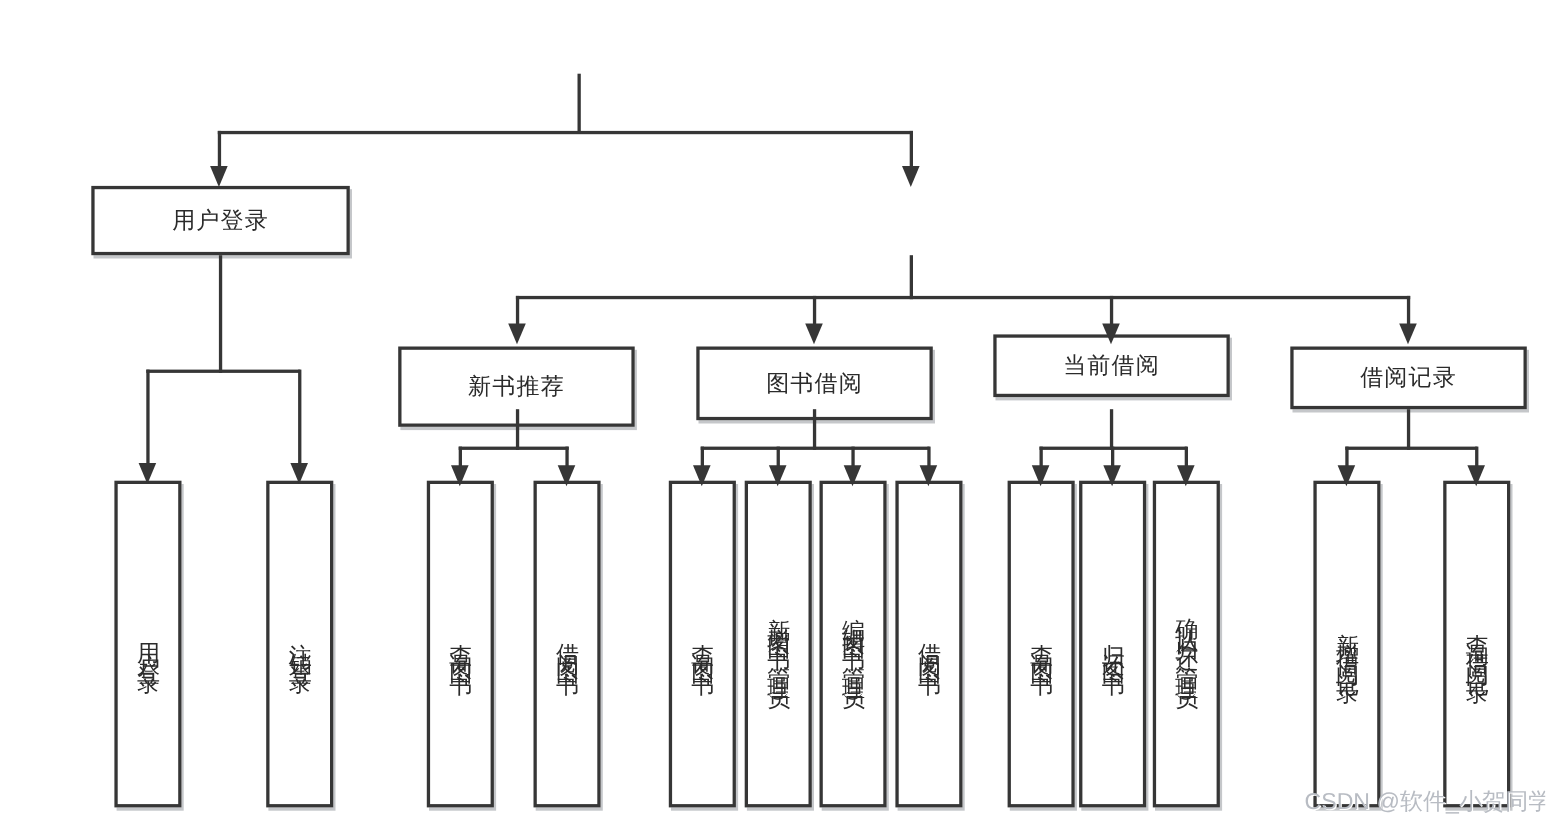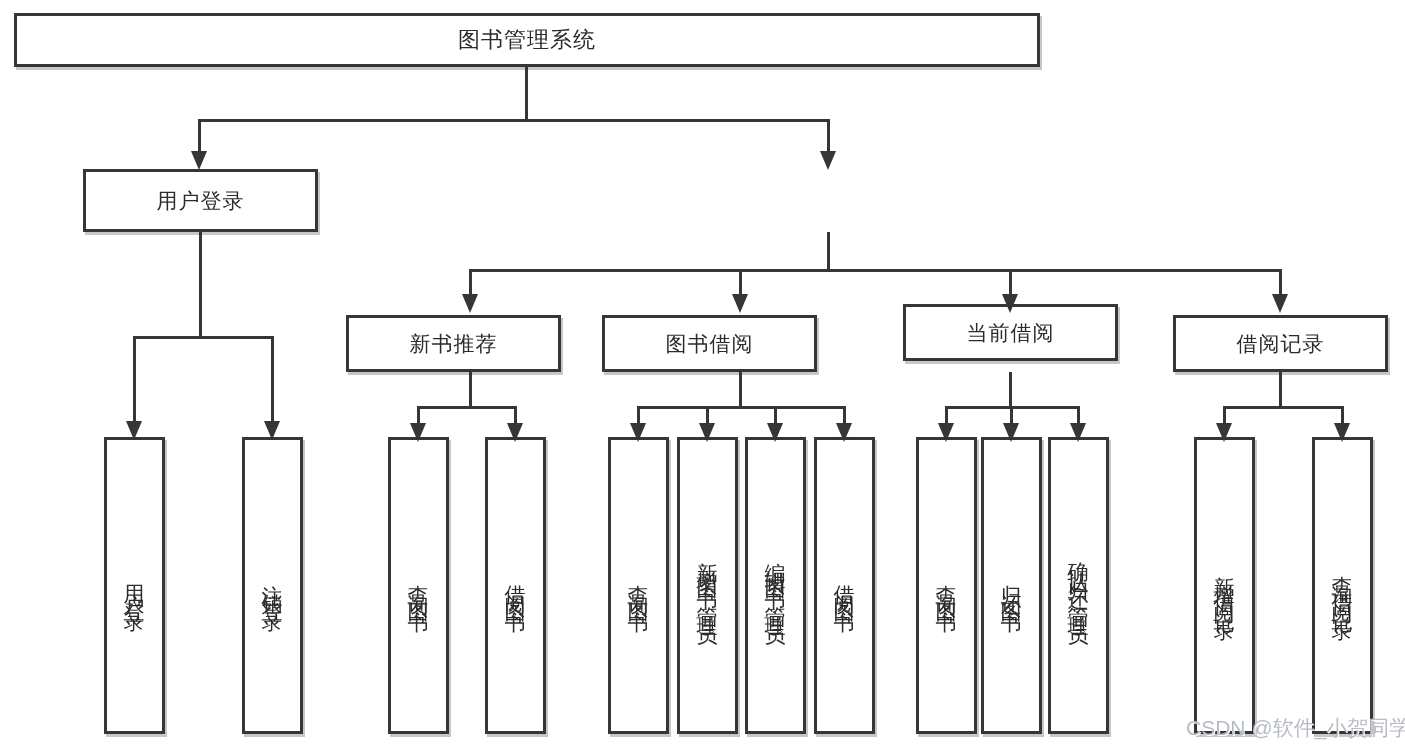--- a/index.html
+++ b/index.html
@@ -32,32 +32,29 @@
     position:absolute;left:1186px;top:714px;z-index:6;
     font-size:21px;color:#b8bcc3;text-shadow:1px 1px 0 #ffffff;
     white-space:nowrap;
   }
 </style>
 </head>
 <body>
 
 <div class="canvas">
 
-  <div class="box root-box" style="left:14px;top:13px;width:1026px;height:54px">
-    <span class="lbl">图书管理系统</span>
-  </div>
 
   <div class="box h-box" style="left:83px;top:169px;width:235px;height:63px">
     <span class="lbl">用户登录</span>
   </div>
 
-  <div class="box h-box" style="left:346px;top:315px;width:215px;height:57px">
+  <div class="box h-box" style="left:362px;top:315px;width:215px;height:73px">
     <span class="lbl">新书推荐</span>
   </div>
-  <div class="box h-box" style="left:602px;top:315px;width:215px;height:57px">
+  <div class="box h-box" style="left:633px;top:315px;width:215px;height:67px">
     <span class="lbl">图书借阅</span>
   </div>
   <div class="box h-box" style="left:903px;top:304px;width:215px;height:57px">
     <span class="lbl">当前借阅</span>
   </div>
   <div class="box h-box" style="left:1173px;top:315px;width:215px;height:57px">
     <span class="lbl">借阅记录</span>
   </div>
 
   <div class="box leaf" style="left:104px;top:437px;width:61px;height:297px">

